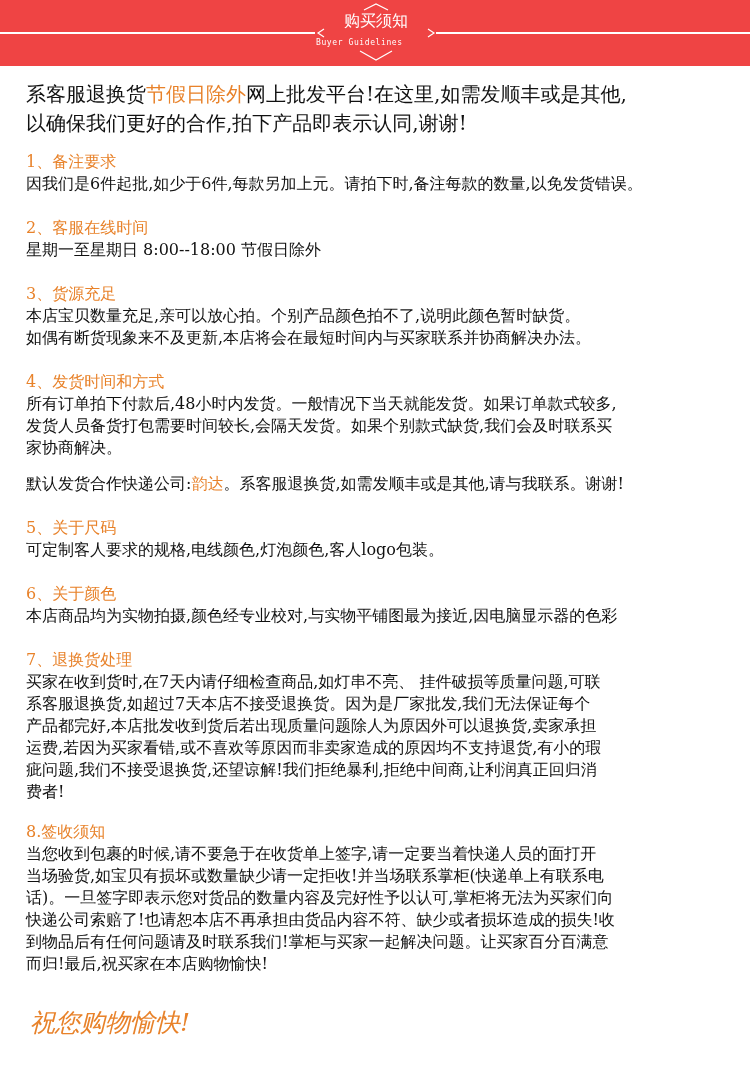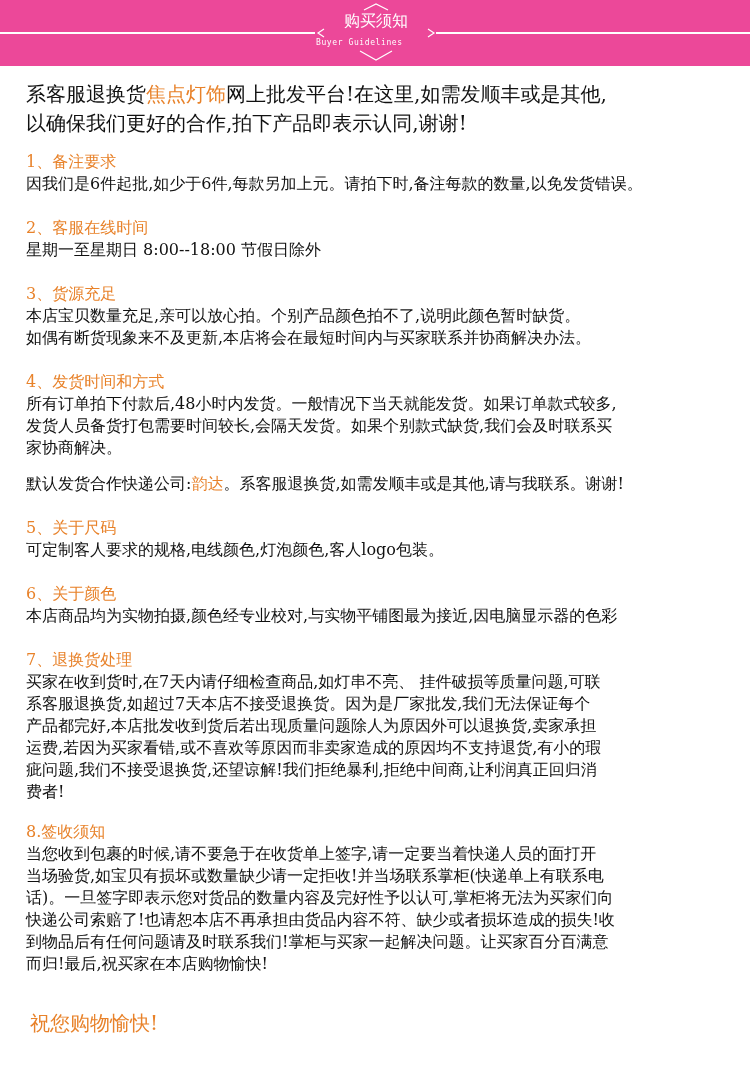--- a/index.html
+++ b/index.html
@@ -12,21 +12,21 @@
     body {
       font-family: "DejaVu Serif", "Liberation Serif", serif;
       color: #111111;
       position: relative;
     }
     .header {
       position: absolute;
       left: 0; top: 0;
       width: 750px;
       height: 66px;
-      background: #ec4899;
+      background: #ef4444;
     }
     .header .line-left {
       position: absolute;
       left: 0; top: 32px;
       width: 315px; height: 2px;
       background: #ffffff;
     }
     .header .line-right {
       position: absolute;
       left: 436px; top: 32px;
@@ -88,23 +88,24 @@
       line-height: 22px;
       white-space: nowrap;
     }
     .section-body p.extra {
       margin-top: 14px;
     }
     .closing {
       position: absolute;
       left: 30px; top: 1010px;
       color: #e8822a;
-      font-size: 20px;
+      font-size: 25px;
       line-height: 26px;
       white-space: nowrap;
+      font-style: italic;
     }
   </style>
 </head>
 <body>
 
 <div class="header">
   <div class="line-left"></div>
   <div class="line-right"></div>
   <div class="badge">
     <svg width="120" height="60" viewBox="0 0 120 60">
@@ -113,21 +114,21 @@
       <polyline points="112,27 118,31 112,35" fill="none" stroke="#ffffff" stroke-width="1.2"></polyline>
       <polyline points="44,49 60,58 76,49" fill="none" stroke="#ffffff" stroke-width="1.2"></polyline>
     </svg>
     <div class="title-cn">购买须知</div>
     <div class="title-en">Buyer Guidelines</div>
   </div>
 </div>
 
 <div class="content">
   <div class="intro">
-    <div><span>系客服退换货</span><span class="orange">焦点灯饰</span><span>网上批发平台!在这里,如需发顺丰或是其他,</span></div>
+    <div><span>系客服退换货</span><span class="orange">节假日除外</span><span>网上批发平台!在这里,如需发顺丰或是其他,</span></div>
     <div>以确保我们更好的合作,拍下产品即表示认同,谢谢!</div>
   </div>
 
   <div class="section" style="margin-top:-2px;">
     <div class="section-title">1、备注要求</div>
     <div class="section-body">
       <p>因我们是6件起批,如少于6件,每款另加上元。请拍下时,备注每款的数量,以免发货错误。</p>
     </div>
   </div>
 

